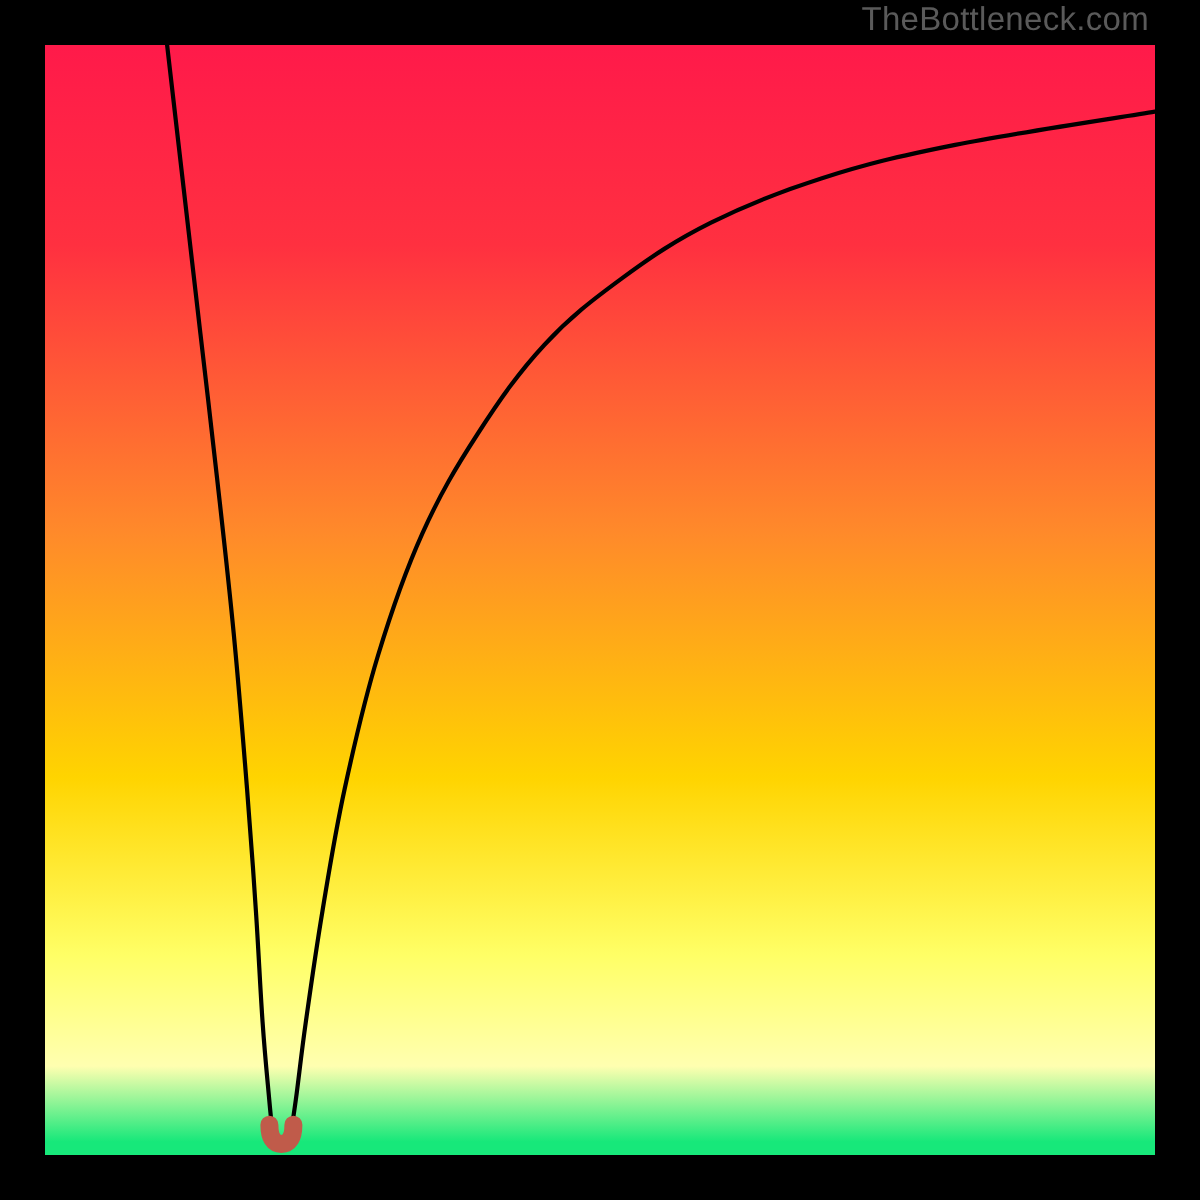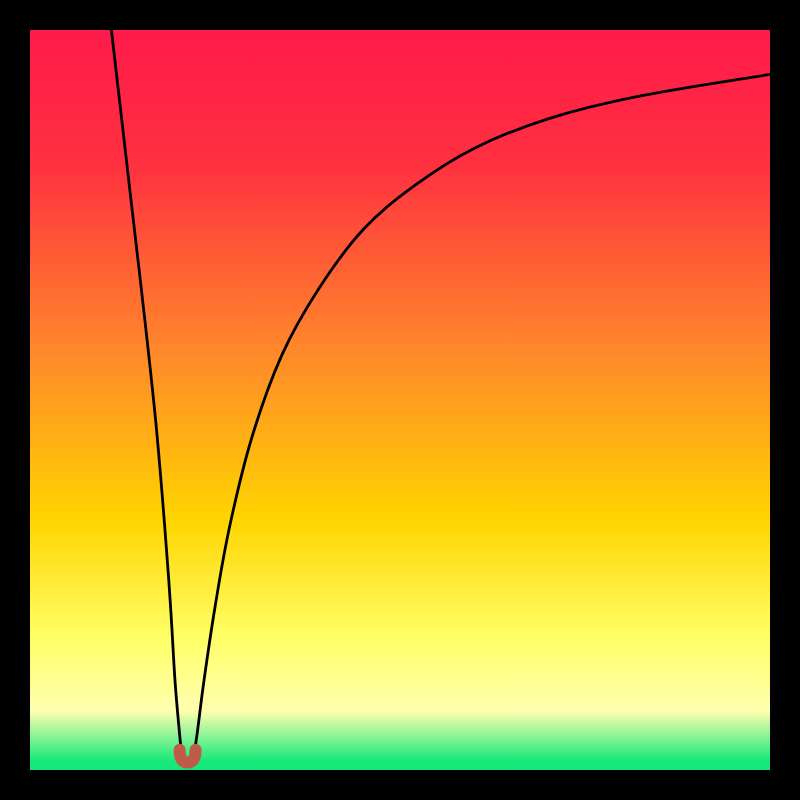--- a/index.html
+++ b/index.html
@@ -42,20 +42,21 @@
     font-weight: 500;
     letter-spacing: 0.2px;
     user-select: none;
   }
 </style>
 </head>
 <body>
 
 <div class="frame">
 
+  <div class="watermark">TheBottleneck.com</div>
 
   <div class="plot-area">
 
     <svg class="gradient-bg" viewBox="0 0 740 740" preserveAspectRatio="none">
       <defs>
         <linearGradient id="bg-grad" x1="0" y1="0" x2="0" y2="1">
             <stop offset="0%" stop-color="#ff1a4a"></stop>
             <stop offset="18%" stop-color="#ff3040"></stop>
             <stop offset="44%" stop-color="#ff8a2a"></stop>
             <stop offset="66%" stop-color="#ffd400"></stop>

